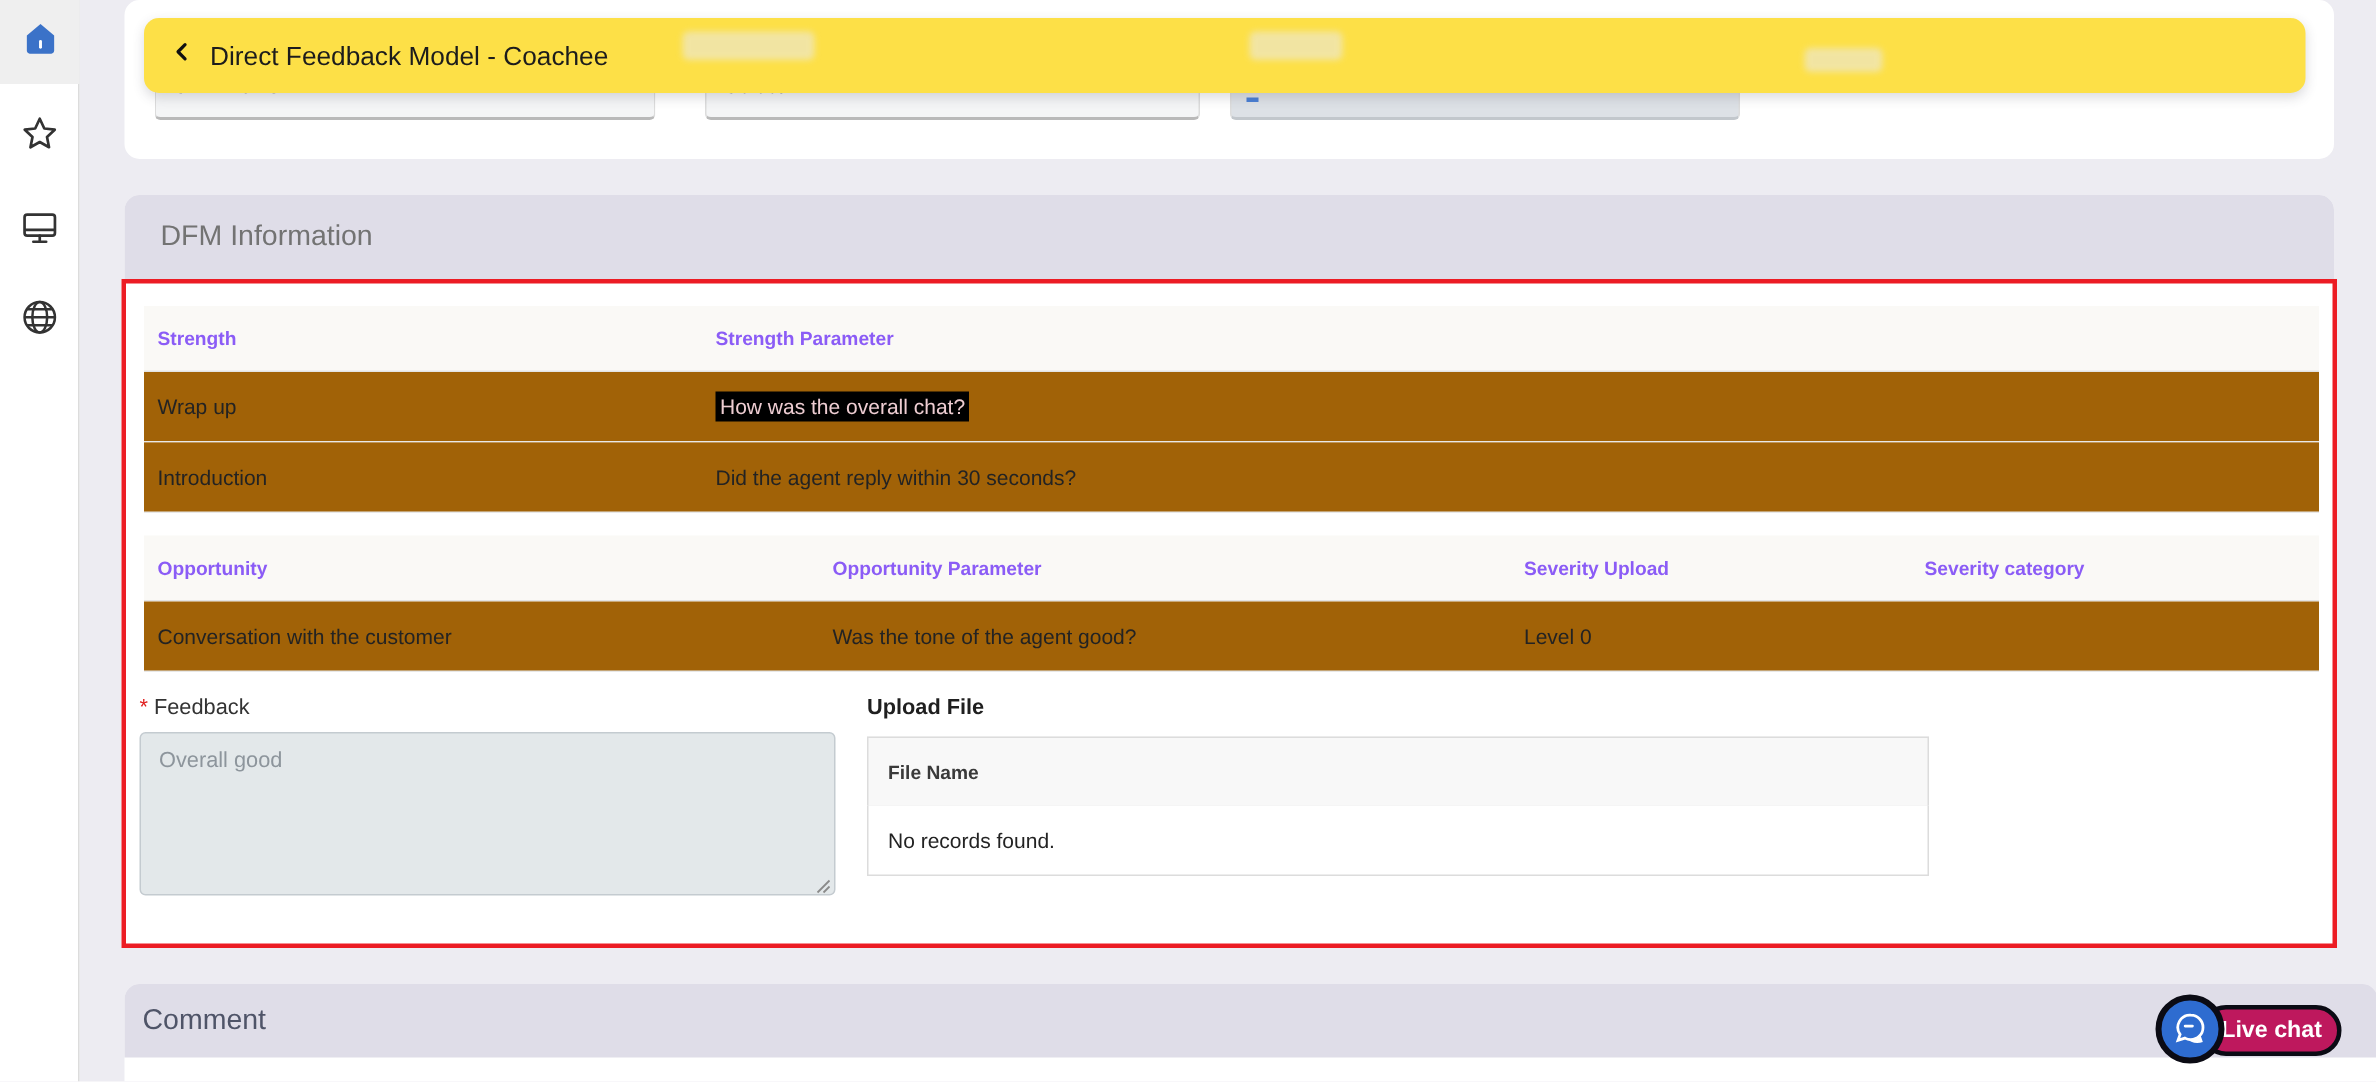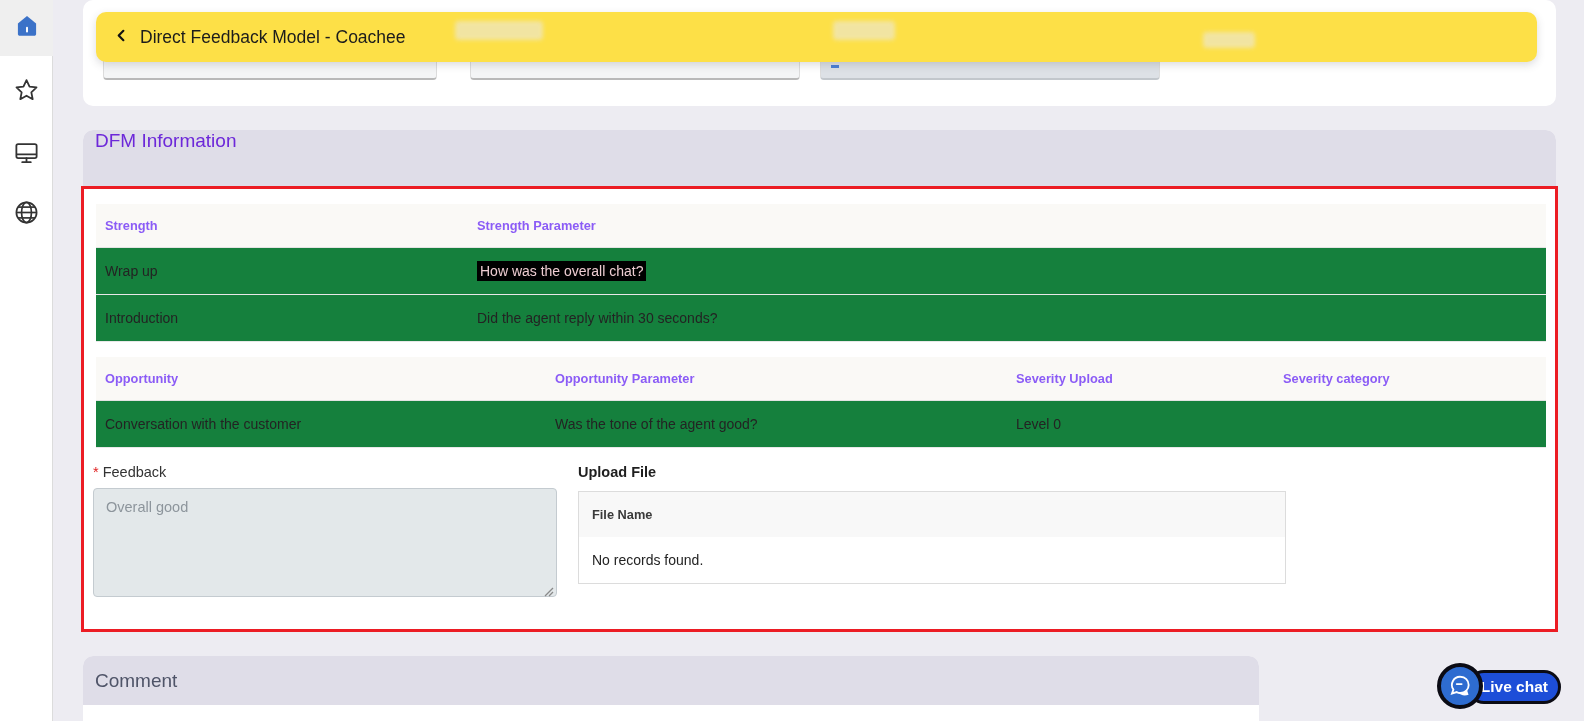--- a/index.html
+++ b/index.html
@@ -18,45 +18,45 @@
   .blue-dash { position:absolute; left:10px; top:34px; width:8px; height:3px; background:#4a7fd4; }
 
   
   .header-bar { position:absolute; left:96px; top:12px; width:1441px; height:50px; background:#fde047; border-radius:10px; box-shadow:0 3px 8px rgba(60,60,80,0.18); z-index:10; display:flex; align-items:center; }
   .back-btn { width:34px; height:34px; margin-left:8px; display:flex; align-items:center; justify-content:center; cursor:pointer; }
   .page-title { font-size:17.5px; color:#1c1c1c; margin-left:2px; }
   .ghost { position:absolute; background:#e9e9ee; opacity:0.55; filter:blur(2px); border-radius:4px; z-index:11; }
 
   
   .dfm-card { position:absolute; left:83px; top:130px; width:1473px; height:502px; background:#ffffff; border-radius:10px; z-index:5; }
-  .section-band { height:56px; background:#dfdde8; border-radius:10px 10px 0 0; display:flex; padding-left:12px; font-size:19px; color:#6d28d9; }
+  .section-band { height:56px; background:#dfdde8; border-radius:10px 10px 0 0; display:flex; align-items:center; padding-left:24px; font-size:19px; color:#737373; }
   .red-box { position:absolute; left:81px; top:186px; width:1477px; height:446px; border:3px solid #ec1c24; background:#ffffff; z-index:6; }
 
   .tbl-head { position:absolute; background:#faf9f6; border-bottom:1px solid #e3e3e3; }
   .th { position:absolute; top:0; height:100%; display:flex; align-items:center; font-size:12.8px; font-weight:bold; color:#8b5cf6; }
-  .row { position:absolute; border-bottom:1px solid #e8e8e8; background:#15803d; }
+  .row { position:absolute; border-bottom:1px solid #e8e8e8; background:#a16207; }
   .td { position:absolute; top:0; height:100%; display:flex; align-items:center; font-size:14px; color:#232323; }
   .hl { background:#000000; color:#eecdd2; padding:2px 3px; }
 
   .fb-label { position:absolute; left:93px; top:464px; font-size:14.5px; color:#333; z-index:7; }
   .req { color:#e02020; margin-right:4px; }
   .fb-area { position:absolute; left:93px; top:488px; width:464px; height:109px; background:#e3e8ea; border:1px solid #c4cbd0; border-radius:4px; resize:none; font-family:"Liberation Sans", sans-serif; font-size:14.5px; color:#8d959c; padding:10px 12px; z-index:7; outline:none; }
   .grip { position:absolute; left:543px; top:583px; z-index:8; }
 
   .up-label { position:absolute; left:578px; top:464px; font-size:14.5px; font-weight:bold; color:#1f1f1f; z-index:7; }
   .up-head { position:absolute; left:578px; top:491px; width:708px; height:47px; background:#f8f8f8; border:1px solid #dcdcdc; display:flex; align-items:center; padding-left:13px; font-size:12.8px; font-weight:bold; color:#3a3a3a; z-index:7; }
   .up-row { position:absolute; left:578px; top:537px; width:708px; height:47px; background:#ffffff; border:1px solid #dcdcdc; border-top:none; display:flex; align-items:center; padding-left:13px; font-size:14px; color:#232323; z-index:7; }
 
   
-  .comment-card { position:absolute; left:83px; top:656px; width:1176px; height:65px; background:#ffffff; border-radius:10px 10px 0 0; z-index:5; }
+  .comment-card { position:absolute; left:83px; top:656px; width:1502px; height:65px; background:#ffffff; border-radius:10px 10px 0 0; z-index:5; }
   .comment-band { height:49px; background:#dfdde8; border-radius:10px 10px 0 0; display:flex; align-items:center; padding-left:12px; font-size:19px; color:#4f5468; }
 
   
   .livechat { position:absolute; left:1437px; top:661px; width:125px; height:50px; z-index:40; cursor:pointer; }
-  .lc-pill { position:absolute; left:30px; top:9px; width:94px; height:34px; background:#1d4ed8; border:3px solid #0b0b14; border-radius:17px; color:#ffffff; font-size:15.5px; font-weight:bold; display:flex; align-items:center; justify-content:flex-end; padding-right:10px; }
+  .lc-pill { position:absolute; left:30px; top:9px; width:94px; height:34px; background:#be185d; border:3px solid #0b0b14; border-radius:17px; color:#ffffff; font-size:15.5px; font-weight:bold; display:flex; align-items:center; justify-content:flex-end; padding-right:10px; }
   .lc-circle { position:absolute; left:0; top:2px; width:46px; height:46px; background:#2e6cd0; border:4px solid #0b0b14; border-radius:50%; display:flex; align-items:center; justify-content:center; }
 </style>
 </head>
 <body>
 
 <div class="sidebar">
   <div class="side-item active" style="top:0;">
     <span>
       <svg width="26" height="26" viewBox="0 0 24 24">
           <path fill="#3b72c8" d="M12 2.8 3.6 9.8v9.5c0 .9.8 1.7 1.7 1.7h13.4c.9 0 1.7-.8 1.7-1.7V9.8L12 2.8z"></path>

